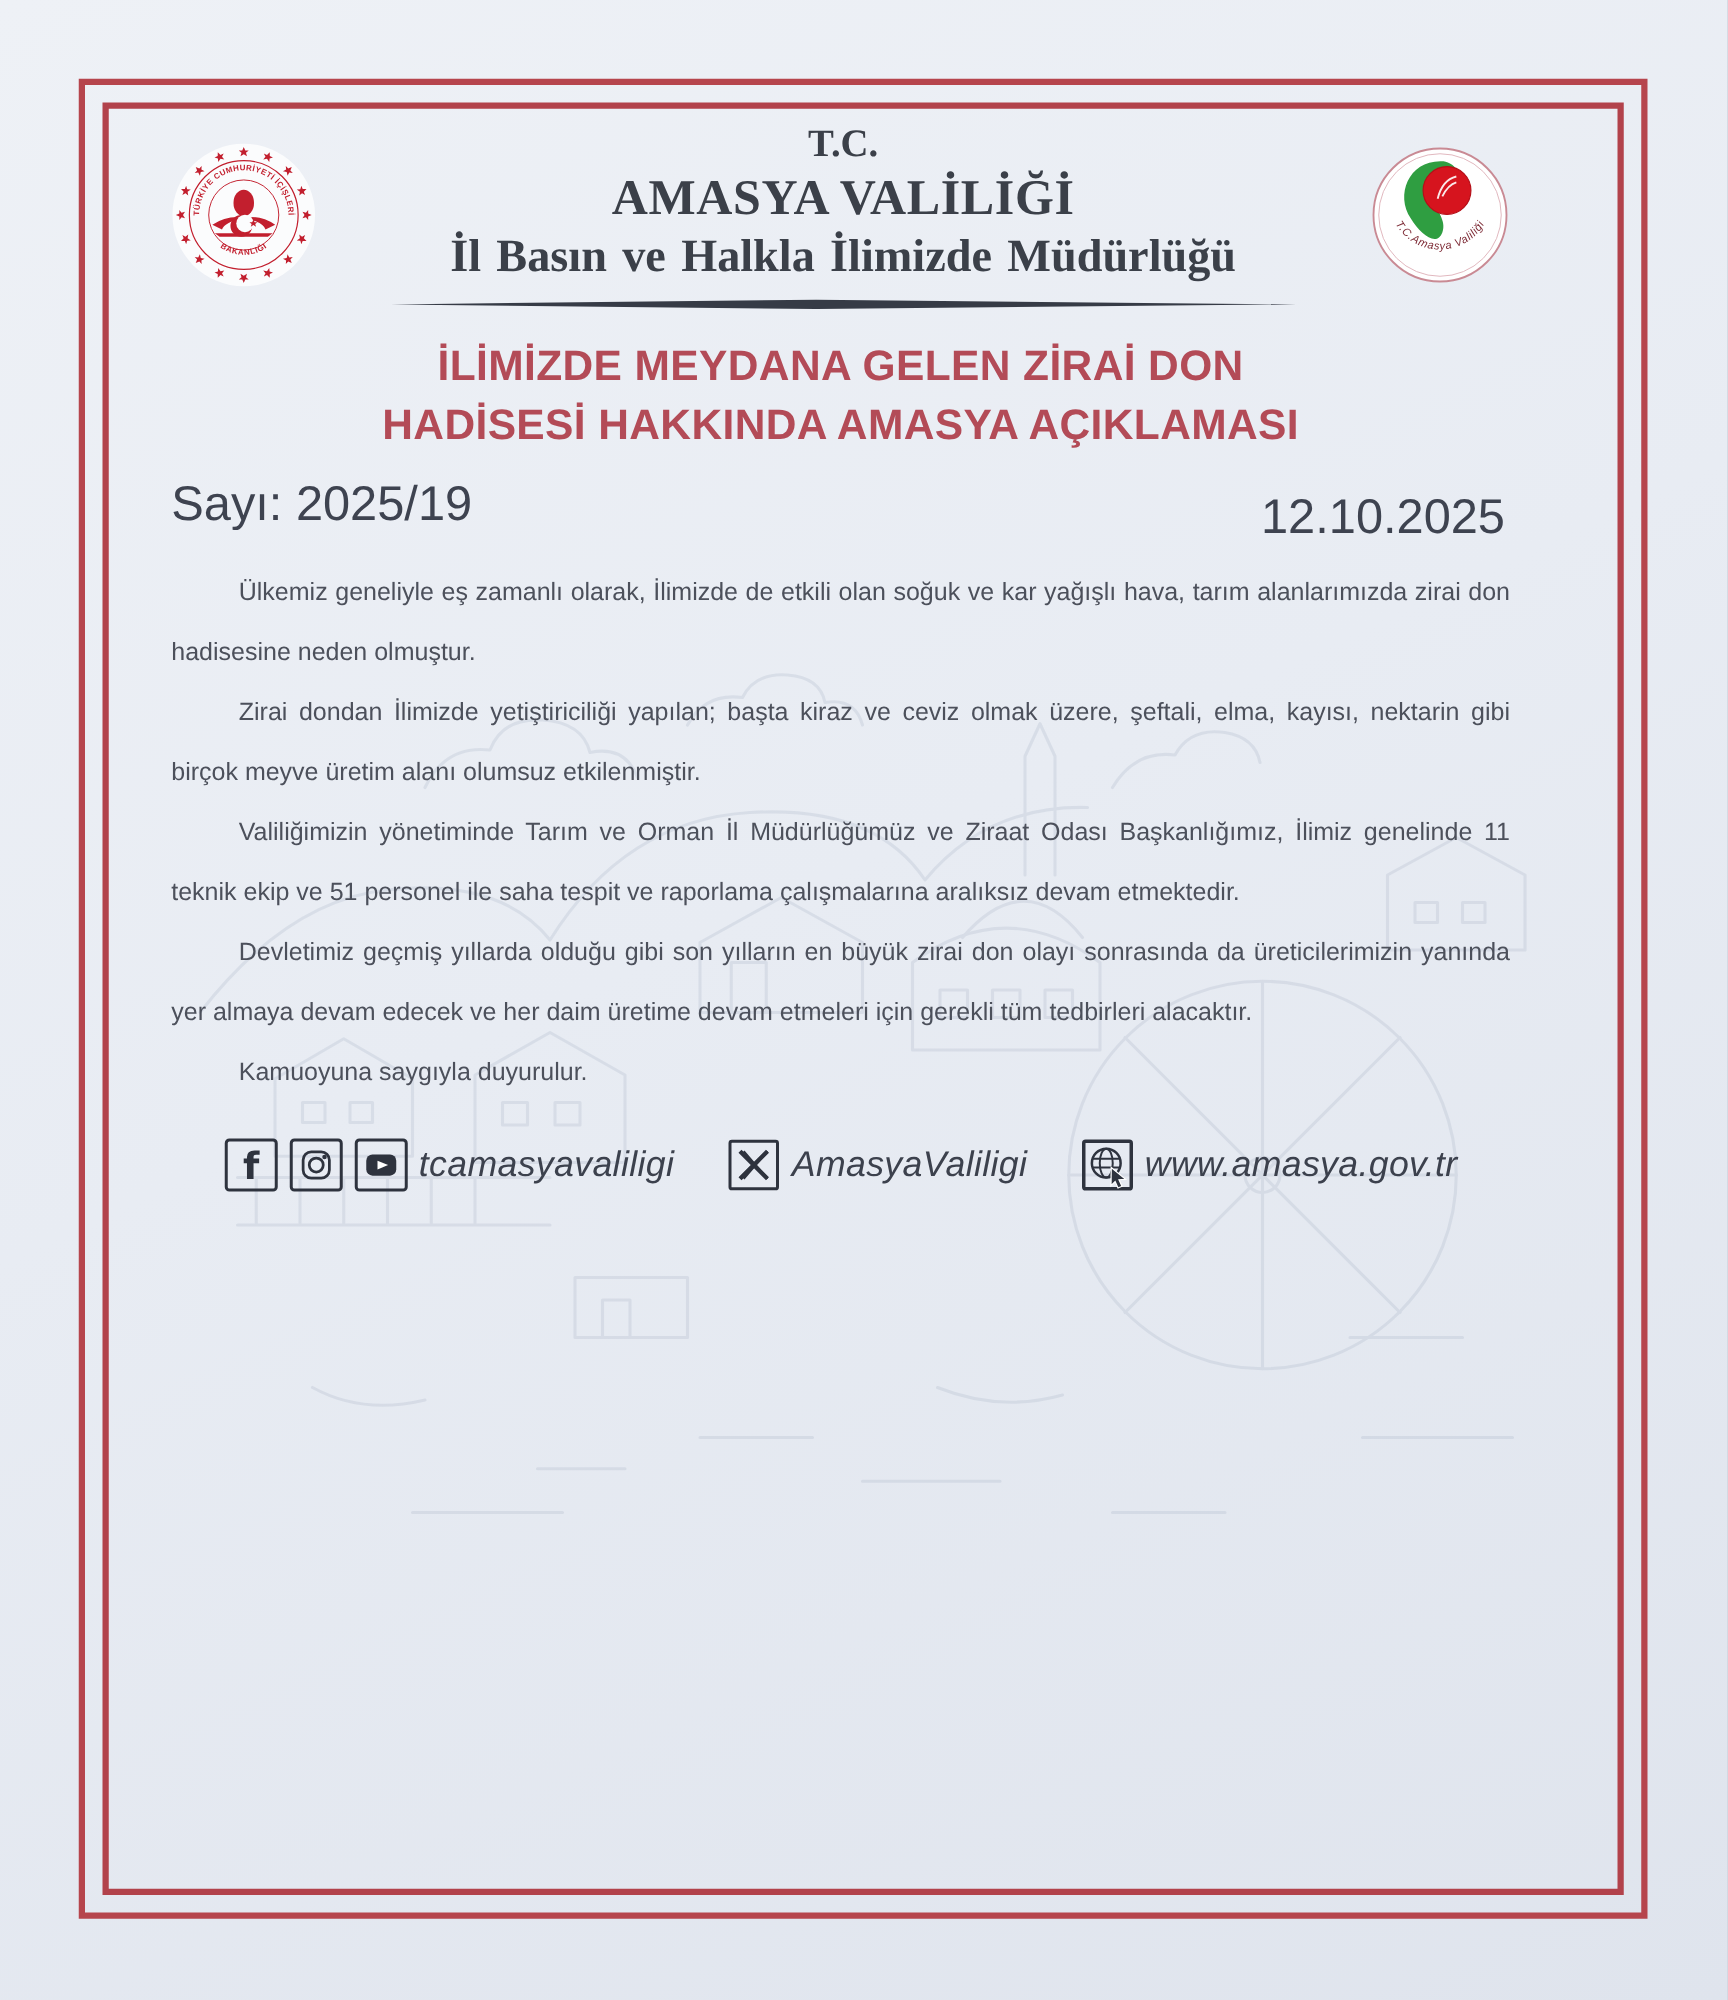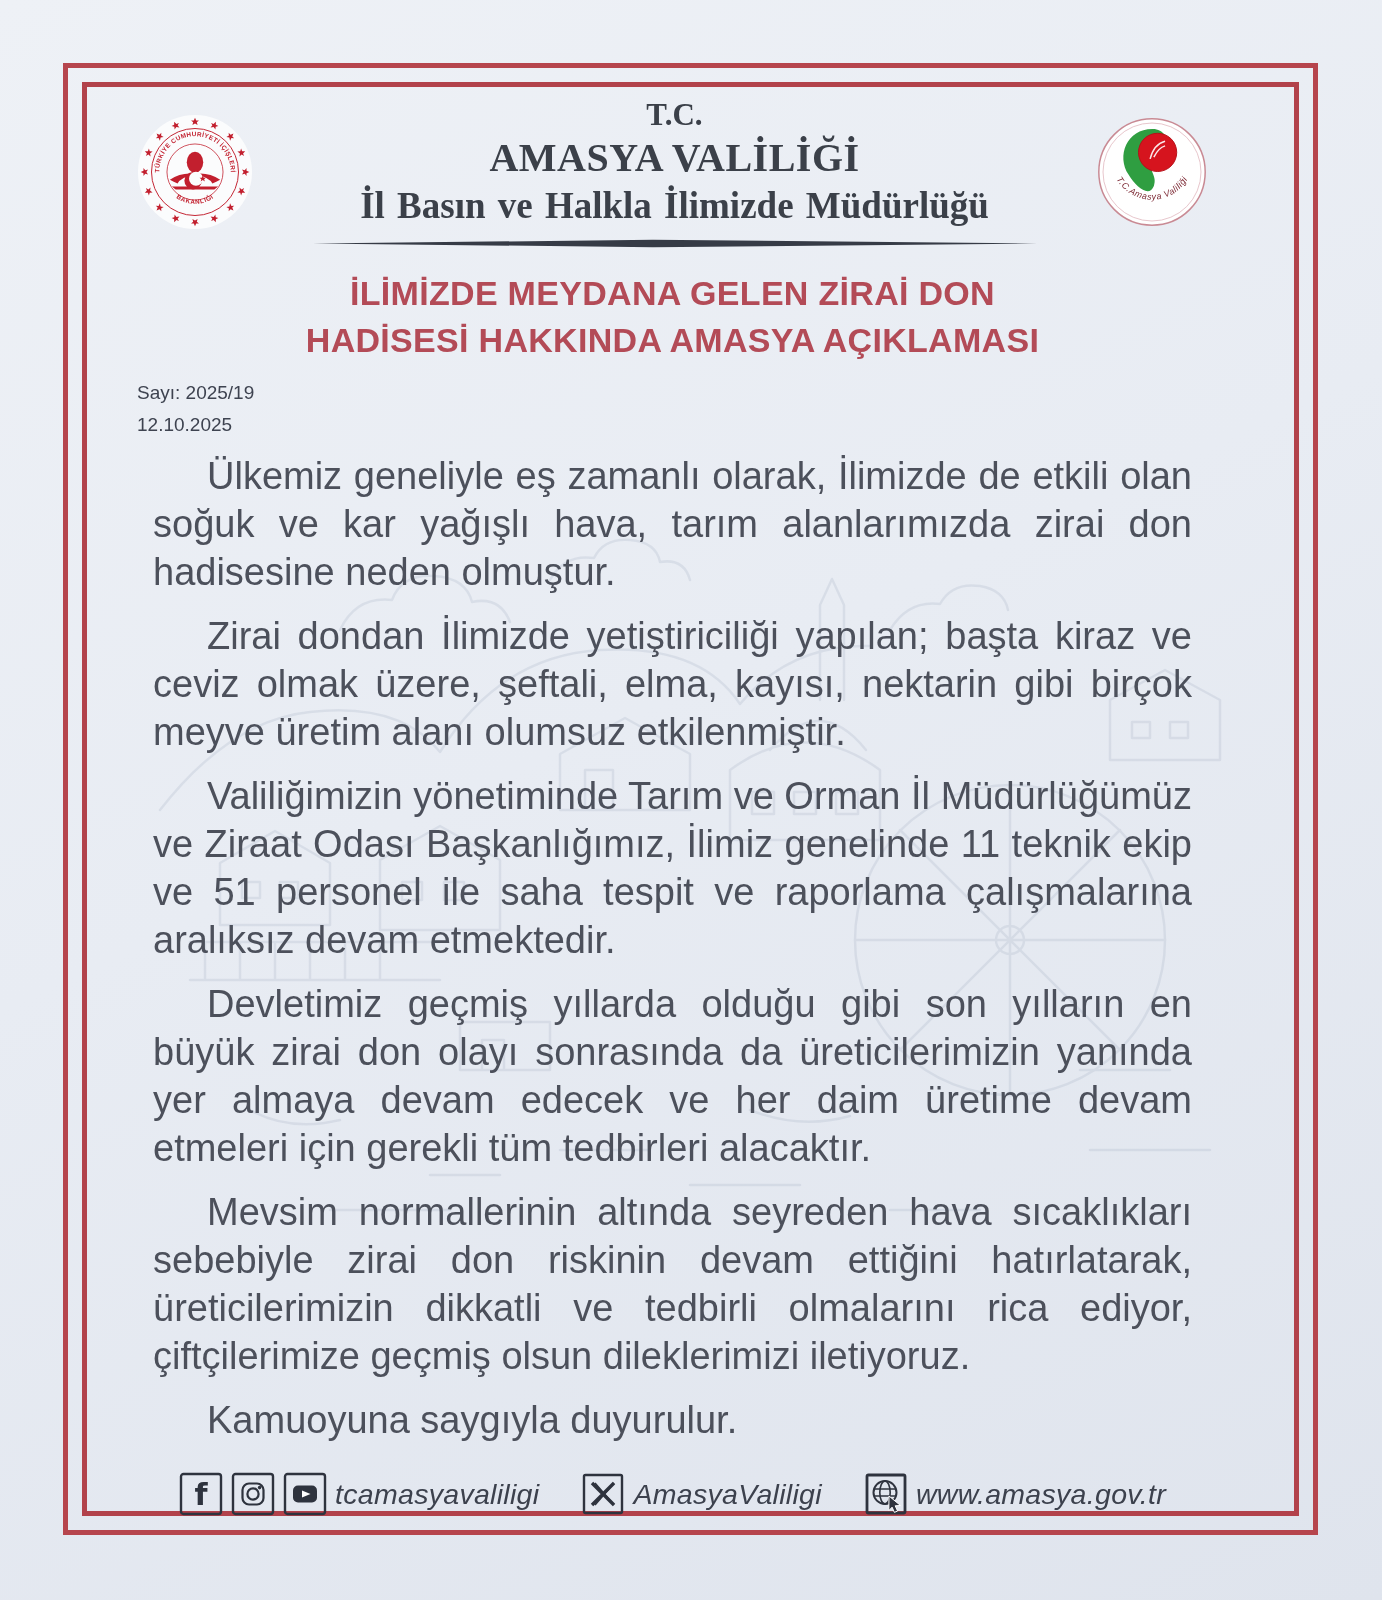--- a/index.html
+++ b/index.html
@@ -22,25 +22,25 @@
   .hdr-text{flex:1 1 auto;text-align:center;font-family:"Liberation Serif",serif;font-weight:bold;color:#3b4049;}
   .hdr-l1{font-size:31px;line-height:1.2;}
   .hdr-l2{font-size:40px;line-height:1.25;letter-spacing:.5px;}
   .hdr-l3{font-size:37px;line-height:1.25;word-spacing:3px;}
   .divider{display:block;margin:10px auto 0 auto;}
   
   .doc-title{margin-top:22px;text-align:center;color:#b34b57;font-weight:bold;
     font-size:34px;line-height:1.38;letter-spacing:.3px;}
   
   .meta{display:flex;justify-content:space-between;align-items:flex-start;margin-top:18px;
-    font-size:19px;color:#3e4350;flex-direction:column;}
+    font-size:39px;color:#3e4350;}
   .meta-date{margin-top:10px;margin-right:4px;}
   
   .bodytext{margin-top:14px;}
-  .bodytext p{margin:16px;font-size:38px;line-height:48px;text-align:justify;text-indent:54px;color:#4c505b;}
+  .bodytext p{margin:0;font-size:20px;line-height:48px;text-align:justify;text-indent:54px;color:#4c505b;}
   .closing{text-align:left !important;}
   
   .footer{display:flex;justify-content:center;align-items:center;gap:42px;margin-top:28px;}
   .fgroup{display:flex;align-items:center;gap:8px;}
   .fgroup .icons{display:flex;align-items:center;gap:8px;}
   .handle{font-style:italic;font-size:28.5px;color:#3c414d;letter-spacing:.3px;}
   .sicon{display:block;}
 </style>
 </head>
 <body>
@@ -165,21 +165,20 @@
     <div class="meta">
       <span>Sayı: 2025/19</span>
       <span class="meta-date">12.10.2025</span>
     </div>
 
     <div class="bodytext">
       <p>Ülkemiz geneliyle eş zamanlı olarak, İlimizde de etkili olan soğuk ve kar yağışlı hava, tarım alanlarımızda zirai don hadisesine neden olmuştur.</p>
       <p>Zirai dondan İlimizde yetiştiriciliği yapılan; başta kiraz ve ceviz olmak üzere, şeftali, elma, kayısı, nektarin gibi birçok meyve üretim alanı olumsuz etkilenmiştir.</p>
       <p>Valiliğimizin yönetiminde Tarım ve Orman İl Müdürlüğümüz ve Ziraat Odası Başkanlığımız, İlimiz genelinde 11 teknik ekip ve 51 personel ile saha tespit ve raporlama çalışmalarına aralıksız devam etmektedir.</p>
       <p>Devletimiz geçmiş yıllarda olduğu gibi son yılların en büyük zirai don olayı sonrasında da üreticilerimizin yanında yer almaya devam edecek ve her daim üretime devam etmeleri için gerekli tüm tedbirleri alacaktır.</p>
-      <p>Mevsim normallerinin altında seyreden hava sıcaklıkları sebebiyle zirai don riskinin devam ettiğini hatırlatarak, üreticilerimizin dikkatli ve tedbirli olmalarını rica ediyor, çiftçilerimize geçmiş olsun dileklerimizi iletiyoruz.</p>
       <p class="closing">Kamuoyuna saygıyla duyurulur.</p>
     </div>
 
     <div class="footer">
 
       <div class="fgroup">
         <span class="icons">
           <svg class="sicon" width="44" height="44" viewBox="0 0 44 44">
             <rect x="2" y="2" width="40" height="40" rx="2.5" fill="none" stroke="#2e333e" stroke-width="2.4"></rect>
             <text x="22" y="33" text-anchor="middle" font-family="DejaVu Sans,sans-serif" font-weight="bold" font-size="30" fill="#2e333e">f</text>

